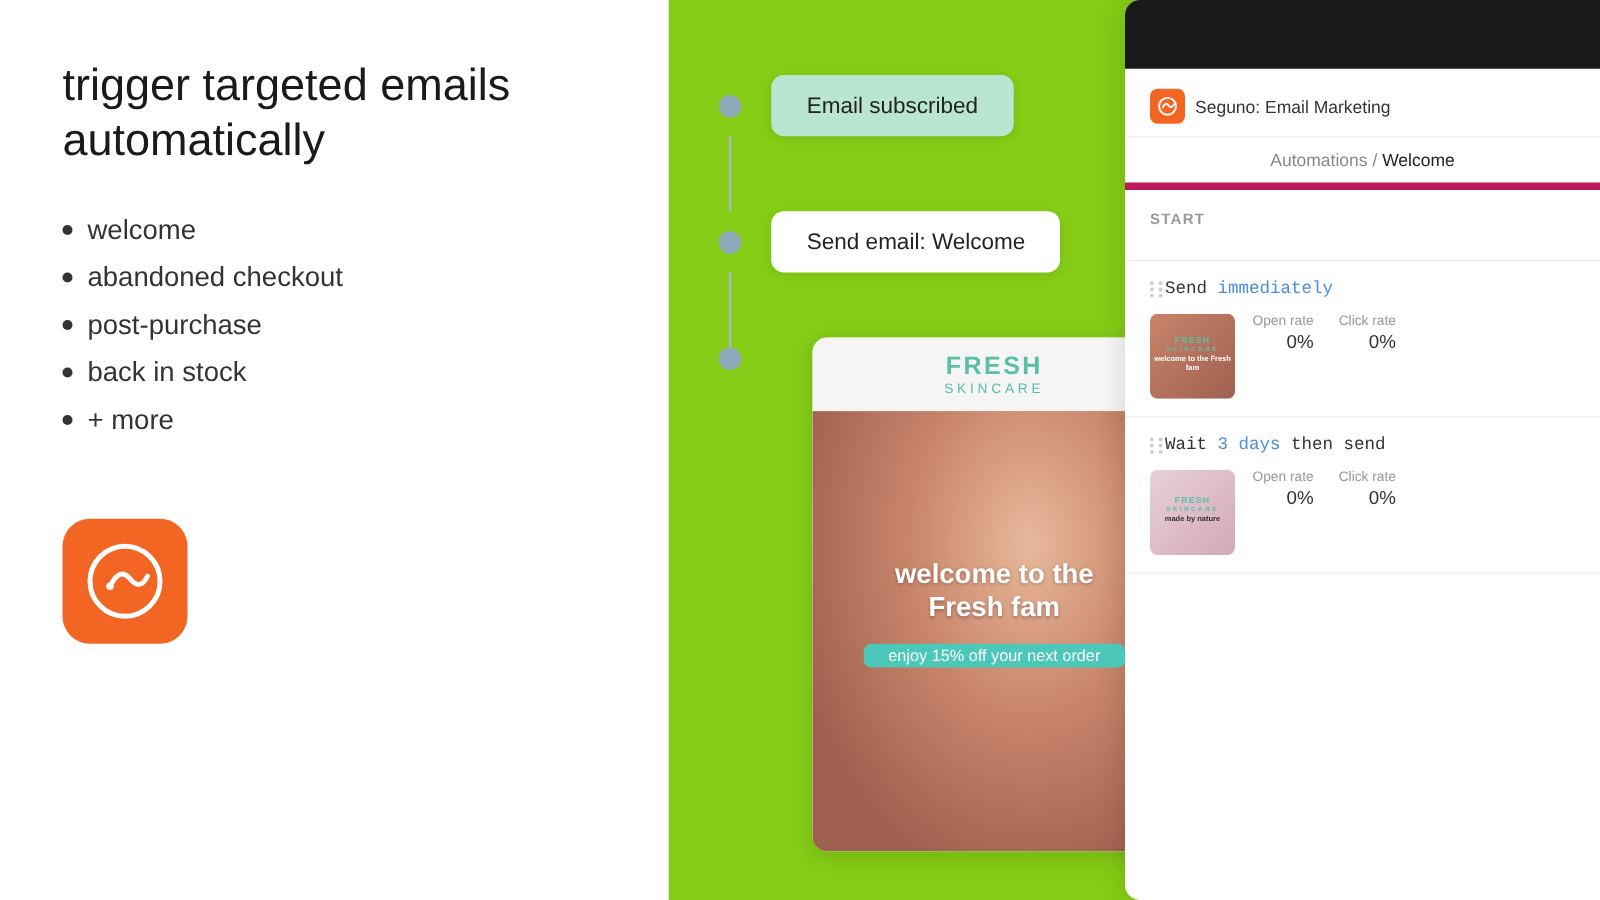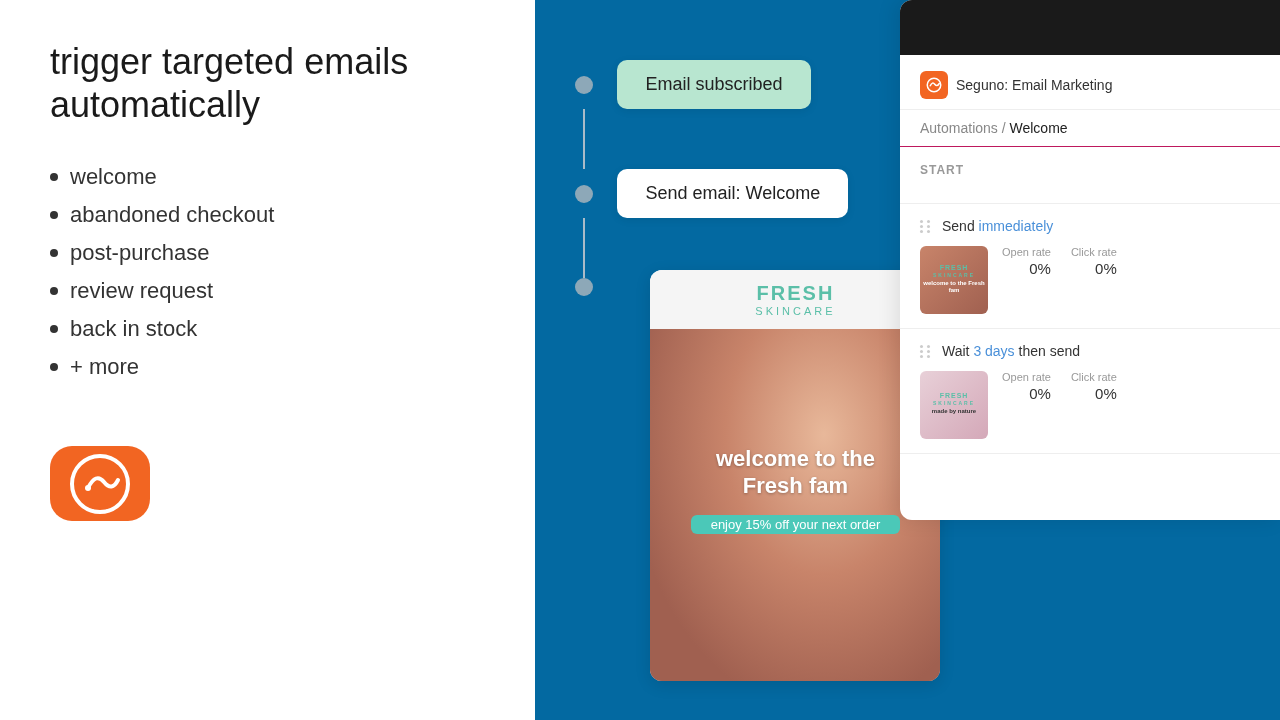--- a/index.html
+++ b/index.html
@@ -65,21 +65,21 @@
 
     .logo-box svg {
       width: 64px;
       height: 64px;
     }
 
     
     .right-panel {
       width: 760px;
       height: 720px;
-      background: #0369a1;
+      background: #84cc16;
       position: relative;
       overflow: hidden;
       margin-left: 24px;
     }
 
     
     .workflow-area {
       position: absolute;
       left: 40px;
       top: 60px;
@@ -195,21 +195,21 @@
       font-size: 13px;
       font-weight: 500;
     }
 
     
     .app-panel {
       position: absolute;
       right: 0;
       top: 0;
       width: 380px;
-      height: 520px;
+      height: 720px;
       background: #fff;
       border-radius: 12px 0 0 12px;
       box-shadow: -4px 0 20px rgba(0,0,0,0.1);
       overflow: hidden;
     }
 
     .app-header-dark {
       background: #1a1a1a;
       height: 55px;
       width: 100%;
@@ -241,21 +241,22 @@
     .app-title {
       font-size: 14px;
       font-weight: 500;
       color: #333;
     }
 
     .breadcrumb {
       padding: 10px 20px;
       font-size: 14px;
       color: #888;
-      border-bottom: 1px solid #be185d;
+      border-bottom: 6px solid #be185d;
+      text-align: center;
     }
 
     .breadcrumb span.active {
       color: #222;
       font-weight: 500;
     }
 
     .start-section {
       padding: 16px 20px;
       border-bottom: 1px solid #eee;
@@ -276,22 +277,22 @@
     }
 
     .automation-row {
       padding: 14px 20px;
       border-bottom: 1px solid #eee;
     }
 
     .automation-row-header {
       display: flex;
       align-items: center;
-      gap: 10px;
       margin-bottom: 12px;
+      font-family: Liberation Mono, monospace;
     }
 
     .drag-icon {
       display: grid;
       grid-template-columns: 1fr 1fr;
       gap: 2px;
       width: 12px;
     }
 
     .drag-dot {
@@ -396,24 +397,20 @@
     <li>
       <span class="bullet-dot"></span>
       <span>abandoned checkout</span>
     </li>
     <li>
       <span class="bullet-dot"></span>
       <span>post-purchase</span>
     </li>
     <li>
       <span class="bullet-dot"></span>
-      <span>review request</span>
-    </li>
-    <li>
-      <span class="bullet-dot"></span>
       <span>back in stock</span>
     </li>
     <li>
       <span class="bullet-dot"></span>
       <span>+ more</span>
     </li>
   </ul>
 
   <div class="logo-box">
     <svg viewBox="0 0 64 64" fill="none" xmlns="http://www.w3.org/2000/svg">

